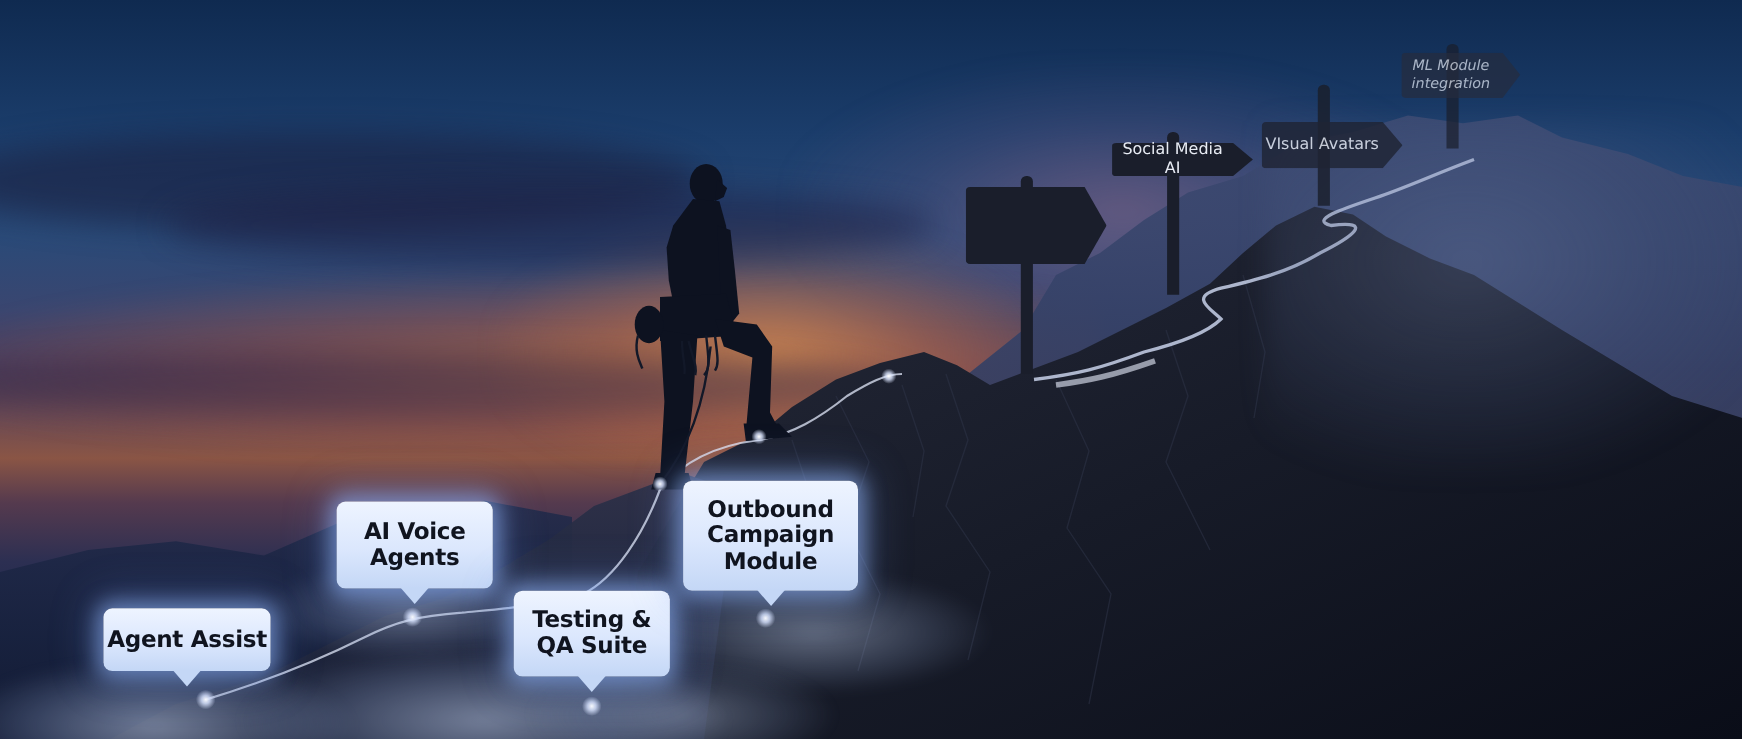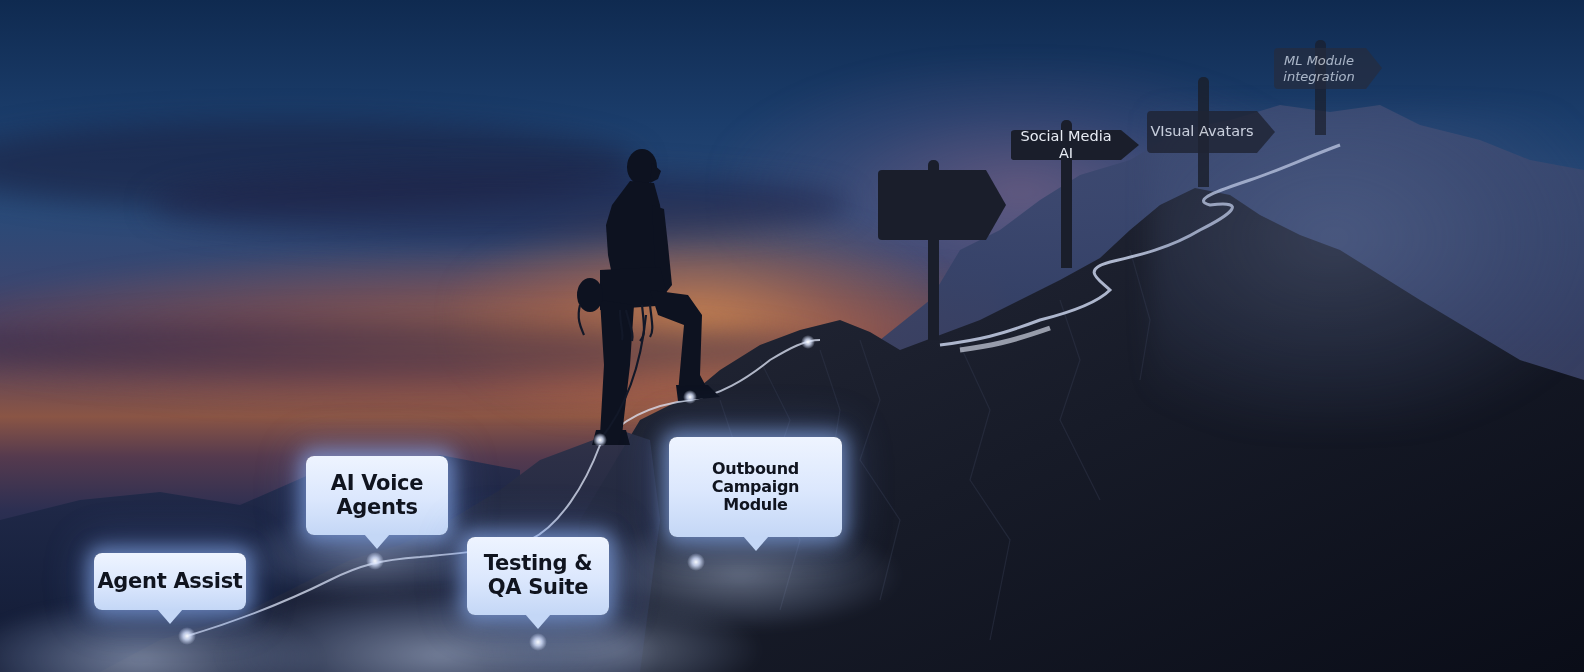--- a/index.html
+++ b/index.html
@@ -234,18 +234,18 @@
     <span class="callout-label">Agent Assist</span>
   </div>
   <div class="callout" style="left:306px; top:456px; width:142px; height:79px; font-size:21px;">
     <span class="callout-label">AI Voice
 Agents</span>
   </div>
   <div class="callout" style="left:467px; top:537px; width:142px; height:78px; font-size:21px;">
     <span class="callout-label">Testing &amp;
 QA Suite</span>
   </div>
-  <div class="callout" style="left:621px; top:437px; width:173px; height:100px; font-size:16px;margin-left:48px;">
+  <div class="callout" style="left:621px; top:437px; width:159px; height:100px; font-size:21px;">
     <span class="callout-label">Outbound
 Campaign
 Module</span>
   </div>
 </div>
 
 </body></html>

